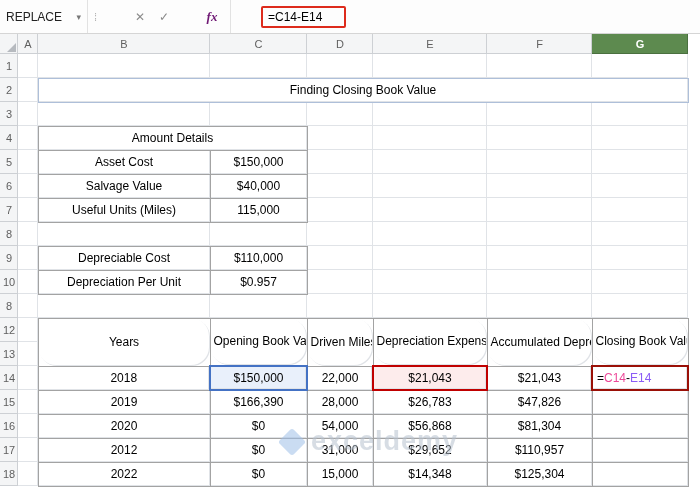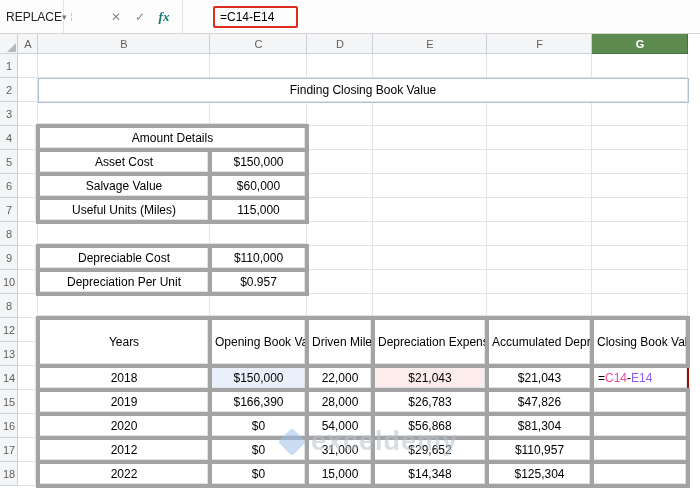--- a/index.html
+++ b/index.html
@@ -2,56 +2,56 @@
 <html><head>
 <meta charset="utf-8">
 <style>
   * { margin:0; padding:0; box-sizing:border-box; }
   html,body { width:700px; height:490px; background:#fff; overflow:hidden;
               font-family:"Liberation Sans", sans-serif; position:relative; }
 
   
   .fbar { height:34px; display:flex; align-items:stretch; background:#fdfdfd;
           border-bottom:1px solid #d5d5d5; }
-  .name-box { width:64px; display:flex; align-items:center; justify-content:space-between;
+  .name-box { width:88px; display:flex; align-items:center; justify-content:space-between;
               padding:0 6px; font-size:12px; color:#222; border-right:1px solid #e2e2e2; }
   .name-box .dd { color:#777; font-size:9px; }
   .fb-grip { width:14px; display:flex; align-items:center; justify-content:center;
              color:#b5b5b5; font-size:11px; letter-spacing:-1px; }
   .fb-btn { background:none; border:none; width:24px; font-size:12px; color:#8b8b8b;
             cursor:default; margin-top:1px; }
   .fb-btn.first { margin-left:26px; }
-  .fb-btn.fx { font-style:italic; font-weight:bold; color:#0f766e;
-               font-family:"Liberation Serif", serif; font-size:13px; }
+  .fb-btn.fx { font-style:italic; font-weight:bold; color:#701a75;
+               font-family:"Liberation Serif", serif; font-size:13px;margin-left:24px; }
   .fb-input { flex:1; display:flex; align-items:center; border-left:1px solid #e2e2e2;
               margin-left:6px; padding-left:30px; font-size:12px; color:#000; }
   .red-annot { border:2px solid #dd2b1c; border-radius:2px; padding:2px 22px 2px 5px; }
 
   
   table.sheet { border-collapse:collapse; table-layout:fixed; width:688px; }
   .sheet tr { height:24px; }
   .sheet tr.chrow { height:20px; }
   .sheet td, .sheet th { box-shadow: inset -1px -1px 0 #e0e3e7; font-size:12px;
        text-align:center; vertical-align:middle; white-space:nowrap; overflow:hidden;
        padding:0 3px; background:#fff; font-weight:normal; color:#000; }
   .chrow th, th.rh { background:#f4f5f6; box-shadow: inset -1px -1px 0 #cdd0d4;
        color:#5f5f5f; font-size:11px; padding:0; }
   th.corner { position:relative; }
   th.corner::after { content:""; position:absolute; right:2px; bottom:2px;
        border-left:9px solid transparent; border-bottom:9px solid #b6babf; }
   th.selcol { background:#5d8a4f; color:#fff; font-weight:bold;
        box-shadow: inset -1px -1px 0 #4a703f; }
 
-  .bk { border:4px solid #a3a3a3; box-shadow:none; }
+  .bk { border:1px solid #a3a3a3; box-shadow:none; }
   .ttl { background:#dce6f1; color:#1f3864; font-weight:bold; font-size:15px;
          box-shadow:none; border:1px solid #aebfd9; }
   .gh  { background:#d7e4bc; font-weight:bold; }
   .gl  { background:#e7efd5; font-weight:bold; }
   .bl  { background:#dce6f1; font-weight:bold; }
-  .hdr2 { white-space:normal; line-height:1.25; padding:2px 4px; }
+  .hdr2 { white-space:normal; line-height:1.25; padding:2px 4px;border-radius:18px; }
 
   td.refblue-cell { border:2px solid #4472c4; background:#e9f0fb; }
   td.refred-cell  { border:2px solid #c00000; background:#fdecec; }
   td.fcell { border:2.5px solid #9a1007; text-align:left; padding-left:4px; }
   .refblue { color:#ec4899; }
   .refred  { color:#8b5cf6; }
 
   
   .wm { position:absolute; left:282px; top:426px; display:flex; align-items:center;
         gap:9px; opacity:0.55; pointer-events:none; z-index:5; }
@@ -146,21 +146,21 @@
     <td></td>
         <td></td>
     <td></td>
         <td></td>
   </tr>
 
   <tr>
     <th class="rh">6</th>
     <td></td>
     <td class="bk gl">Salvage Value</td>
-    <td class="bk">$60,000</td>
+    <td class="bk">$40,000</td>
     <td></td>
         <td></td>
     <td></td>
         <td></td>
   </tr>
 
   <tr>
     <th class="rh">7</th>
     <td></td>
     <td class="bk gl">Useful Units (Miles)</td>

